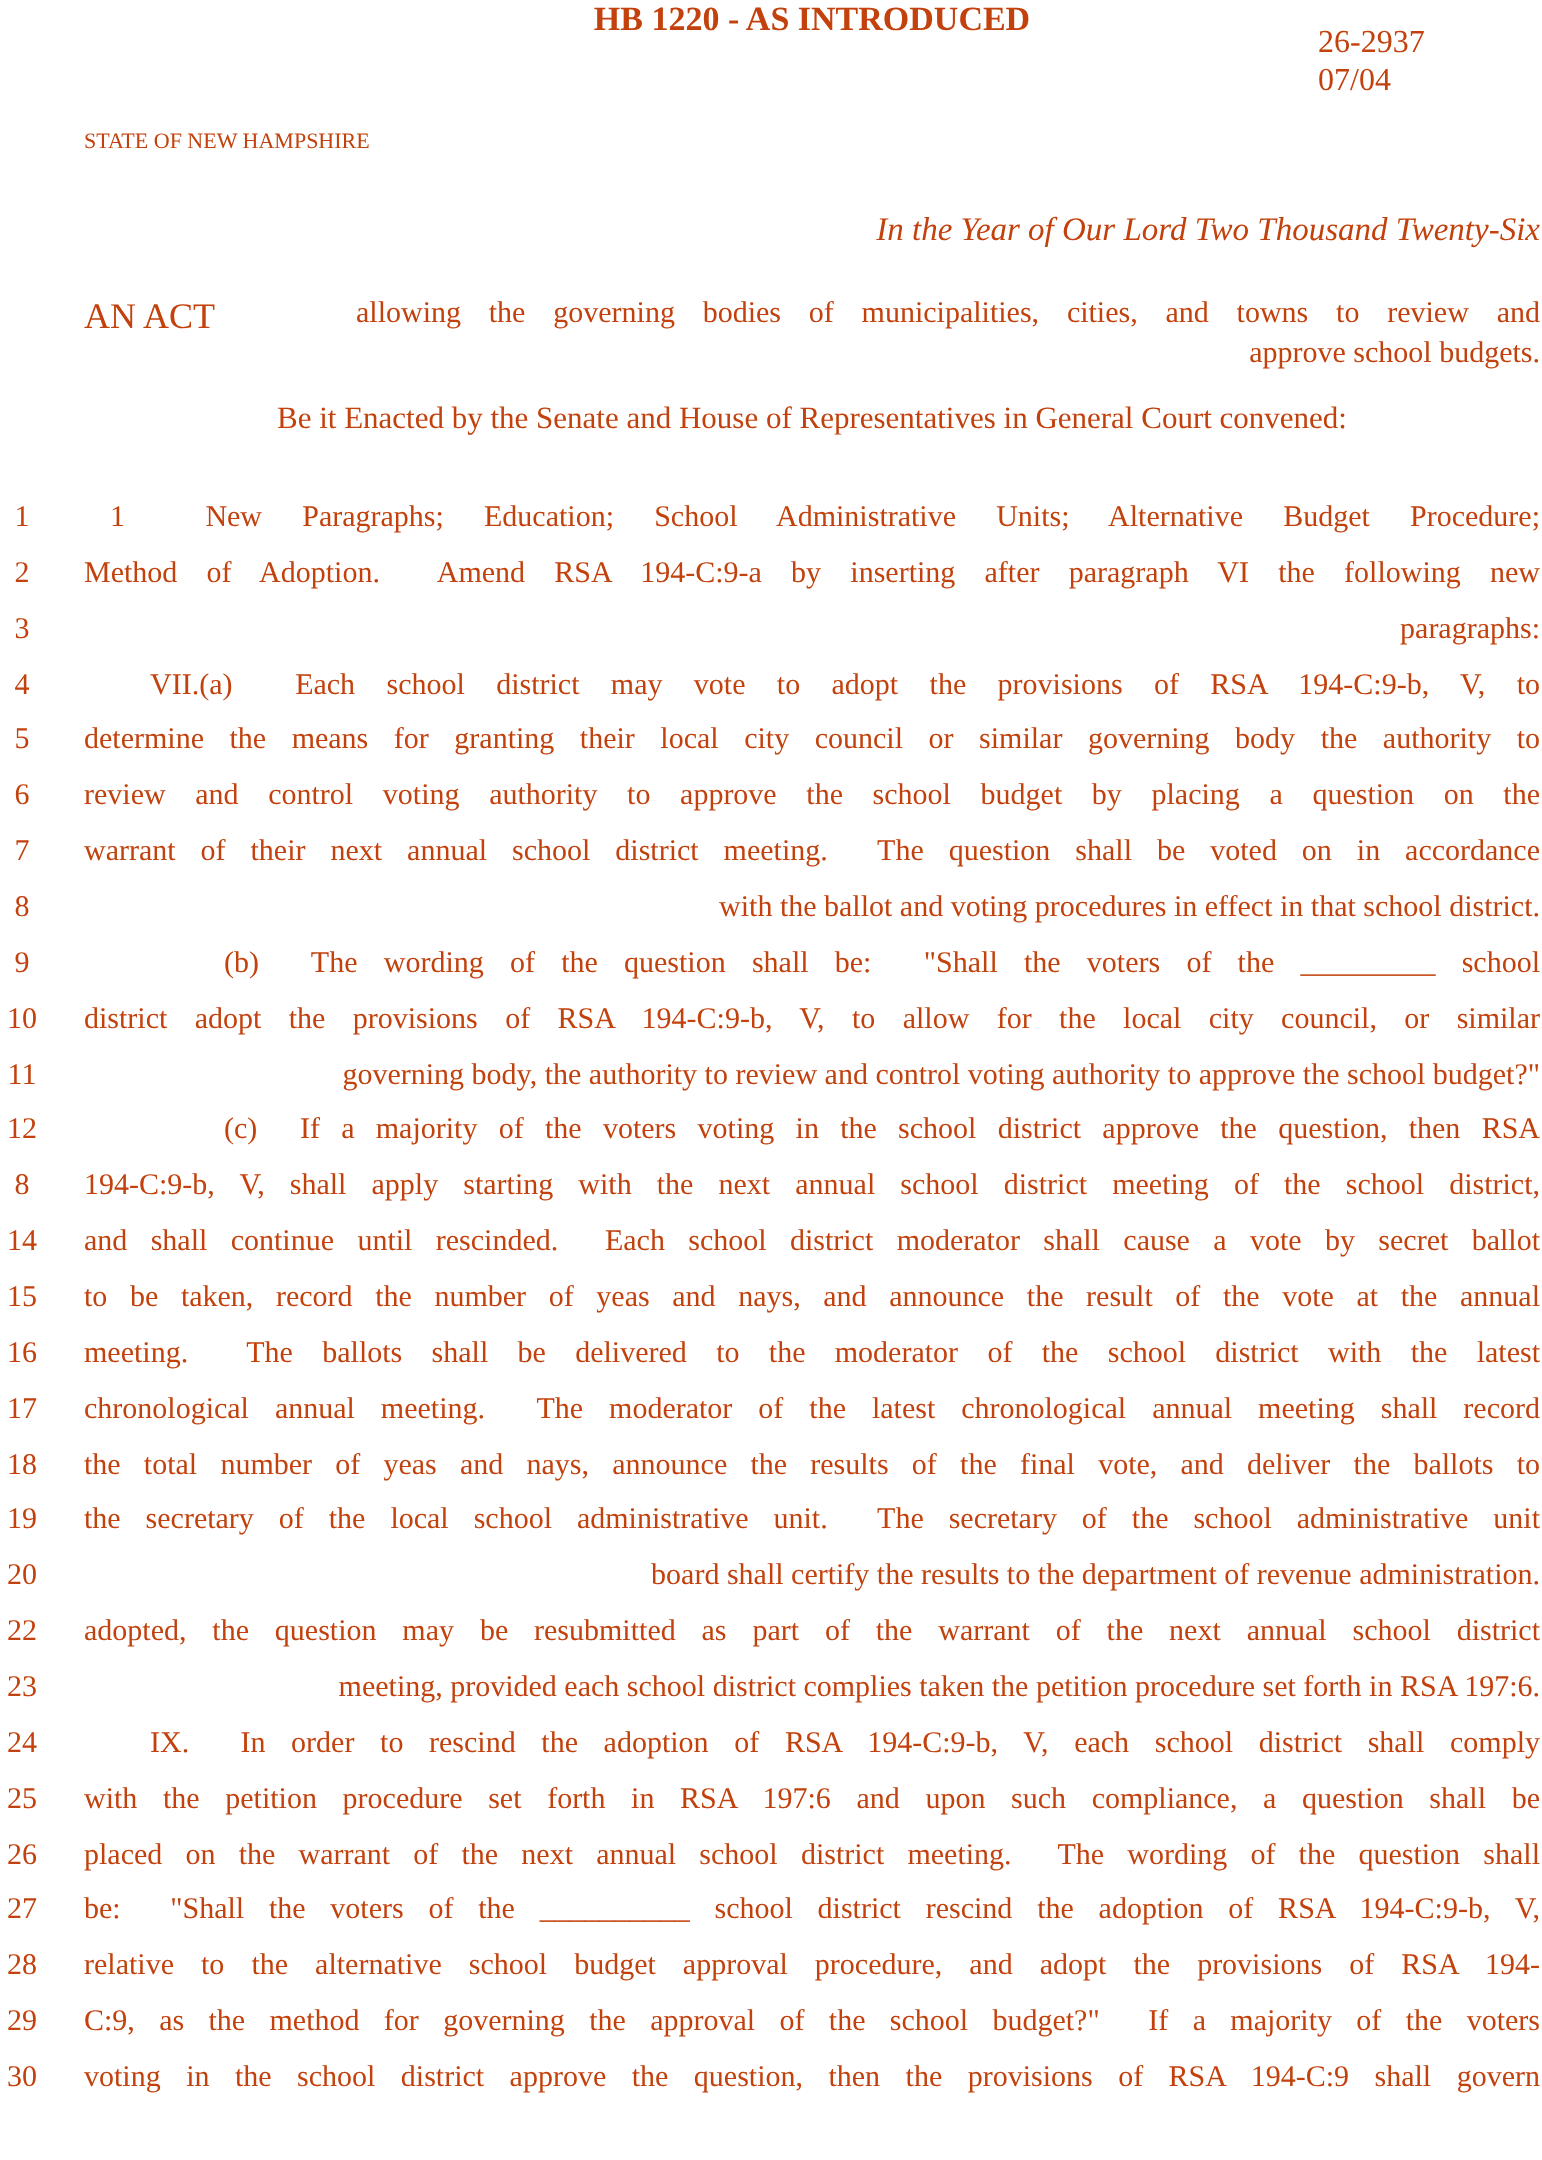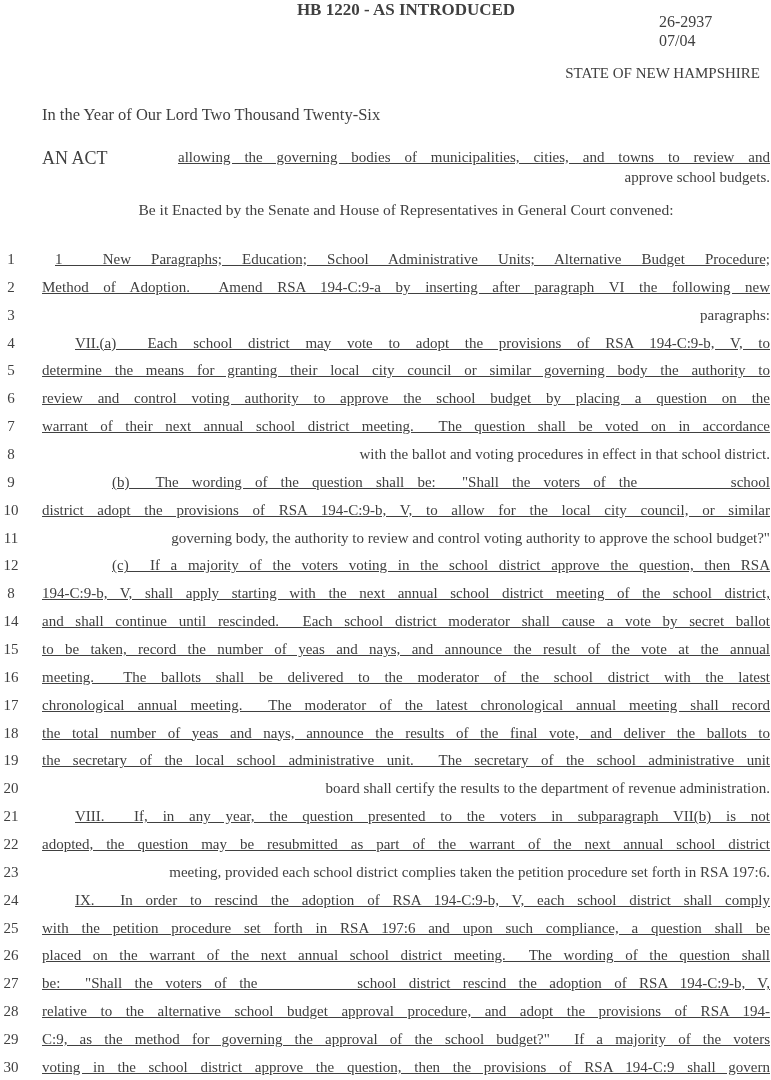--- a/index.html
+++ b/index.html
@@ -2,38 +2,38 @@
 <html><head>
 <meta charset="utf-8">
 <style>
   html, body { margin: 0; padding: 0; background: #ffffff; }
   .page {
     position: relative;
     width: 771px;
     height: 1080px;
     background: #ffffff;
     font-family: "Liberation Serif", serif;
-    color: #404040;
+    color: #c2410c;
     overflow: hidden;
   }
   .bill-title {
     position: absolute; top: 0px; left: 42px; right: 1px;
     text-align: center; font-weight: bold; font-size: 17px; line-height: 19px;
   }
   .ref-block {
     position: absolute; left: 659px; top: 12px;
     font-size: 16px; line-height: 19px;
   }
   .state-name {
-    position: absolute; top: 65px; left: 42px; right: 11px;
-    text-align: right; font-size: 15px;
+    position: absolute; top: 65px; left: 42px; right: 1px;
+    text-align: left; font-size: 11px;
   }
   .year-line {
     position: absolute; top: 105px; left: 42px; right: 1px;
-    text-align: left; font-size: 16.5px;
+    text-align: right; font-style: italic; font-size: 16.5px;
   }
   .an-act { position: absolute; top: 147px; left: 42px; right: 1px; }
   .an-act-label { position: absolute; left: 0; top: 1px; font-size: 18px; }
   .an-act-lines { margin-left: 136px; }
   .an-act-lines .lt { margin: 0; }
   .enacting-clause {
     position: absolute; top: 201px; left: 42px; right: 1px;
     text-align: center; font-size: 15.5px;
   }
   .bill-body { position: absolute; top: 249px; left: 0; right: 0; }
@@ -42,21 +42,21 @@
     position: absolute; left: 0; top: 0; width: 22px;
     text-align: center; font-size: 15px; line-height: 20px;
   }
   .lt {
     margin: 0 1px 0 42px;
     font-size: 15px; line-height: 20px;
   }
   .ind1 { text-indent: 13px; }
   .ind2 { text-indent: 33px; }
   .ind3 { text-indent: 70px; }
-  .just { text-align: justify; text-align-last: justify; text-decoration: underline; }
+  .just { text-align: justify; text-align-last: justify; }
   .nojust { text-align: right; }
 </style>
 </head>
 <body>
 
 <div class="page">
 
   <div class="bill-title">HB 1220 - AS INTRODUCED</div>
 
   <div class="ref-block">
@@ -153,24 +153,20 @@
       </div>
       <div class="row">
         <span class="ln">19</span>
         <div class="lt ind0 just">the secretary of the local school administrative unit.&nbsp; The secretary of the school administrative unit</div>
       </div>
       <div class="row">
         <span class="ln">20</span>
         <div class="lt ind0 nojust">board shall certify the results to the department of revenue administration.</div>
       </div>
       <div class="row">
-        <span class="ln">21</span>
-        <div class="lt ind2 just">VIII.&nbsp; If, in any year, the question presented to the voters in subparagraph VII(b) is not</div>
-      </div>
-      <div class="row">
         <span class="ln">22</span>
         <div class="lt ind0 just">adopted, the question may be resubmitted as part of the warrant of the next annual school district</div>
       </div>
       <div class="row">
         <span class="ln">23</span>
         <div class="lt ind0 nojust">meeting, provided each school district complies taken the petition procedure set forth in RSA 197:6.</div>
       </div>
       <div class="row">
         <span class="ln">24</span>
         <div class="lt ind2 just">IX.&nbsp; In order to rescind the adoption of RSA 194-C:9-b, V, each school district shall comply</div>

